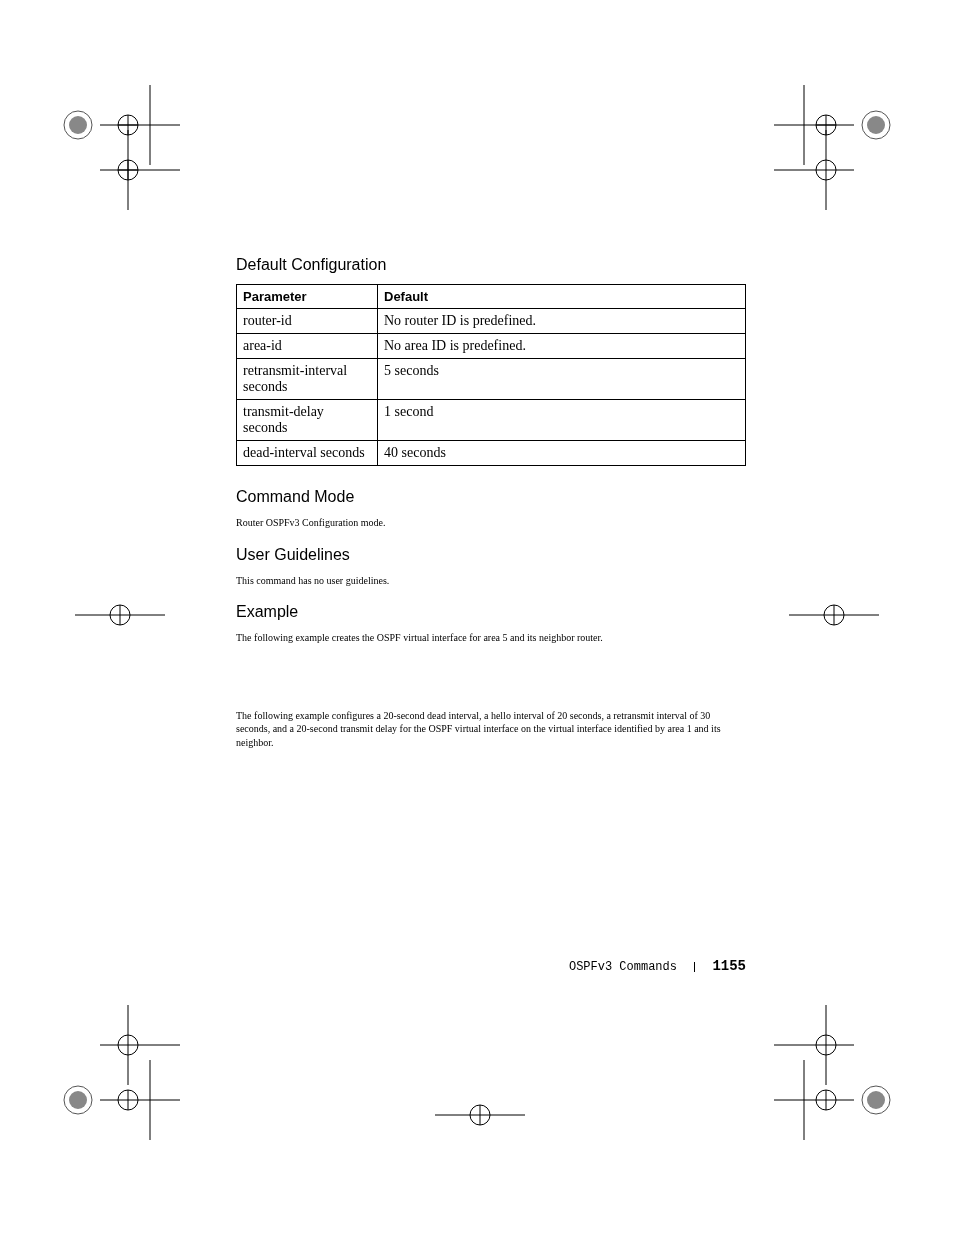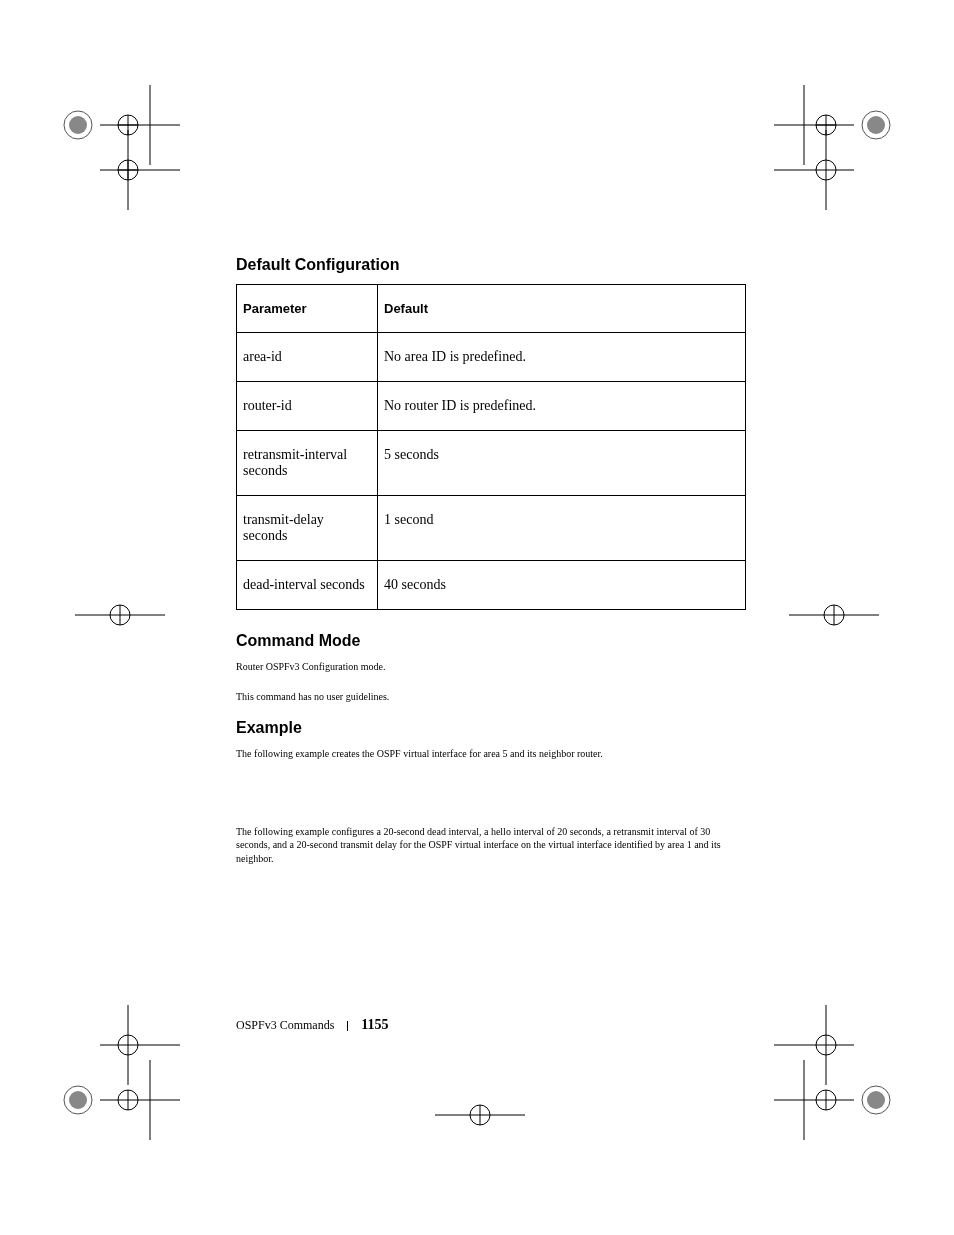--- a/index.html
+++ b/index.html
@@ -13,33 +13,33 @@
     color: #000;
   }
   .content {
     position: absolute;
     left: 236px;
     top: 256px;
     width: 510px;
   }
   .heading {
     font-family: Arial, Helvetica, sans-serif;
-    font-weight: bold;
+    font-weight: normal;
     font-size: 16px;
     margin: 0 0 10px 0;
   }
   table.default-table {
     border-collapse: collapse;
     width: 100%;
     margin-bottom: 22px;
     font-size: 14px;
   }
   table.default-table th, table.default-table td {
     border: 1px solid #000;
-    padding: 16px 6px;
+    padding: 4px 6px;
     text-align: left;
     vertical-align: top;
   }
   table.default-table th {
     font-family: Arial, Helvetica, sans-serif;
     font-weight: bold;
     font-size: 13px;
   }
   table.default-table th:first-child,
   table.default-table td:first-child {
@@ -48,23 +48,24 @@
   .body-text {
     font-size: 10px;
     line-height: 1.35;
     margin: 0 0 16px 0;
   }
   .section { margin-bottom: 12px; }
   .footer {
     position: absolute;
     left: 236px;
     width: 510px;
-    top: 1017px;
+    top: 958px;
     font-size: 12px;
-    font-family: Liberation Serif, serif;
+    text-align: right;
+    font-family: Liberation Mono, monospace;
   }
   .footer .sep {
     display: inline-block;
     width: 1px;
     height: 10px;
     background: #000;
     vertical-align: middle;
     margin: 0 10px;
   }
   .footer .page {
@@ -84,28 +85,28 @@
     <div class="heading">Default Configuration</div>
     <table class="default-table">
       <thead>
         <tr>
           <th>Parameter</th>
           <th>Default</th>
         </tr>
       </thead>
       <tbody>
         <tr>
+          <td>router-id</td>
+          <td>No router ID is predefined.</td>
+        </tr>
+        <tr>
           <td>area-id</td>
           <td>No area ID is predefined.</td>
         </tr>
         <tr>
-          <td>router-id</td>
-          <td>No router ID is predefined.</td>
-        </tr>
-        <tr>
           <td>retransmit-interval seconds</td>
           <td>5 seconds</td>
         </tr>
         <tr>
           <td>transmit-delay seconds</td>
           <td>1 second</td>
         </tr>
         <tr>
           <td>dead-interval seconds</td>
           <td>40 seconds</td>
@@ -113,20 +114,21 @@
       </tbody>
     </table>
   </div>
 
   <div class="section">
     <div class="heading">Command Mode</div>
     <p class="body-text">Router OSPFv3 Configuration mode.</p>
   </div>
 
   <div class="section">
+    <div class="heading">User Guidelines</div>
     <p class="body-text">This command has no user guidelines.</p>
   </div>
 
   <div class="section">
     <div class="heading">Example</div>
     <p class="body-text">The following example creates the OSPF virtual interface for area 5 and its neighbor router.</p>
     <div style="height:48px"></div>
     <p class="body-text">The following example configures a 20-second dead interval, a hello interval of 20 seconds, a retransmit interval of 30 seconds, and a 20-second transmit delay for the OSPF virtual interface on the virtual interface identified by area 1 and its neighbor.</p>
   </div>
 

